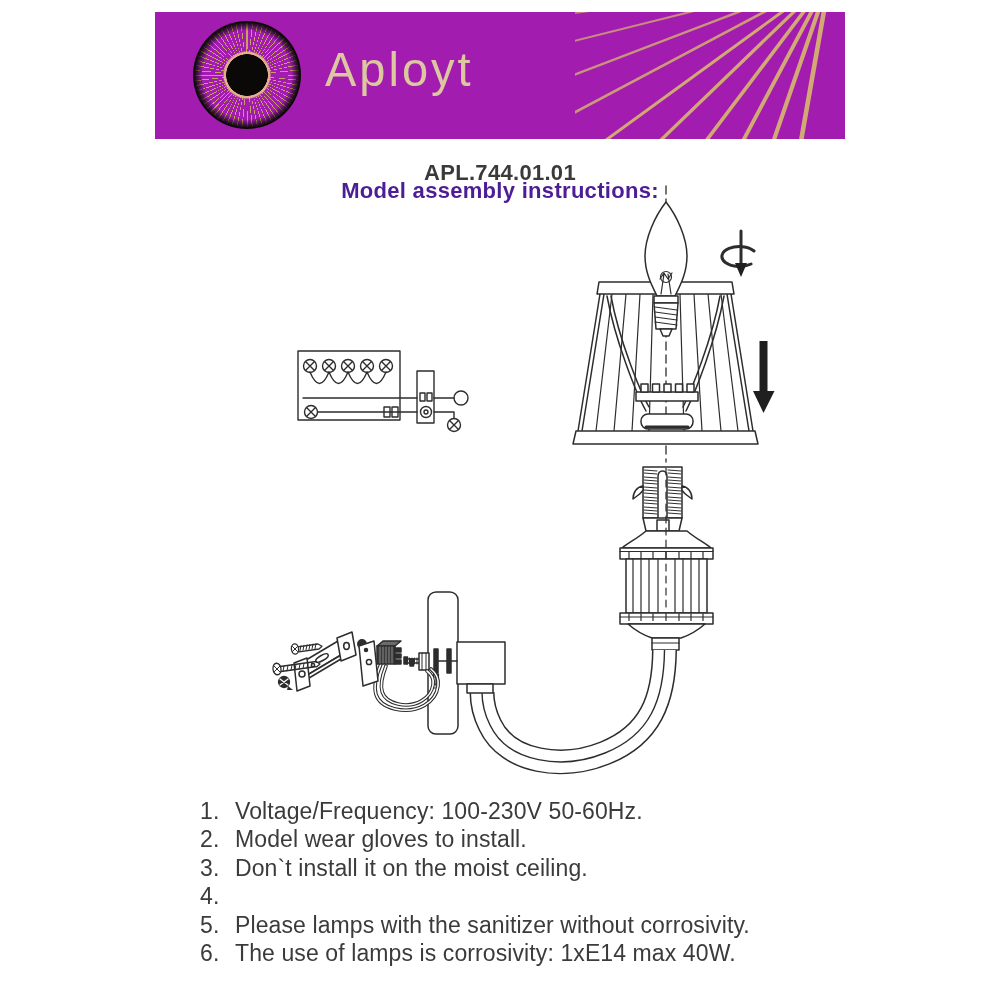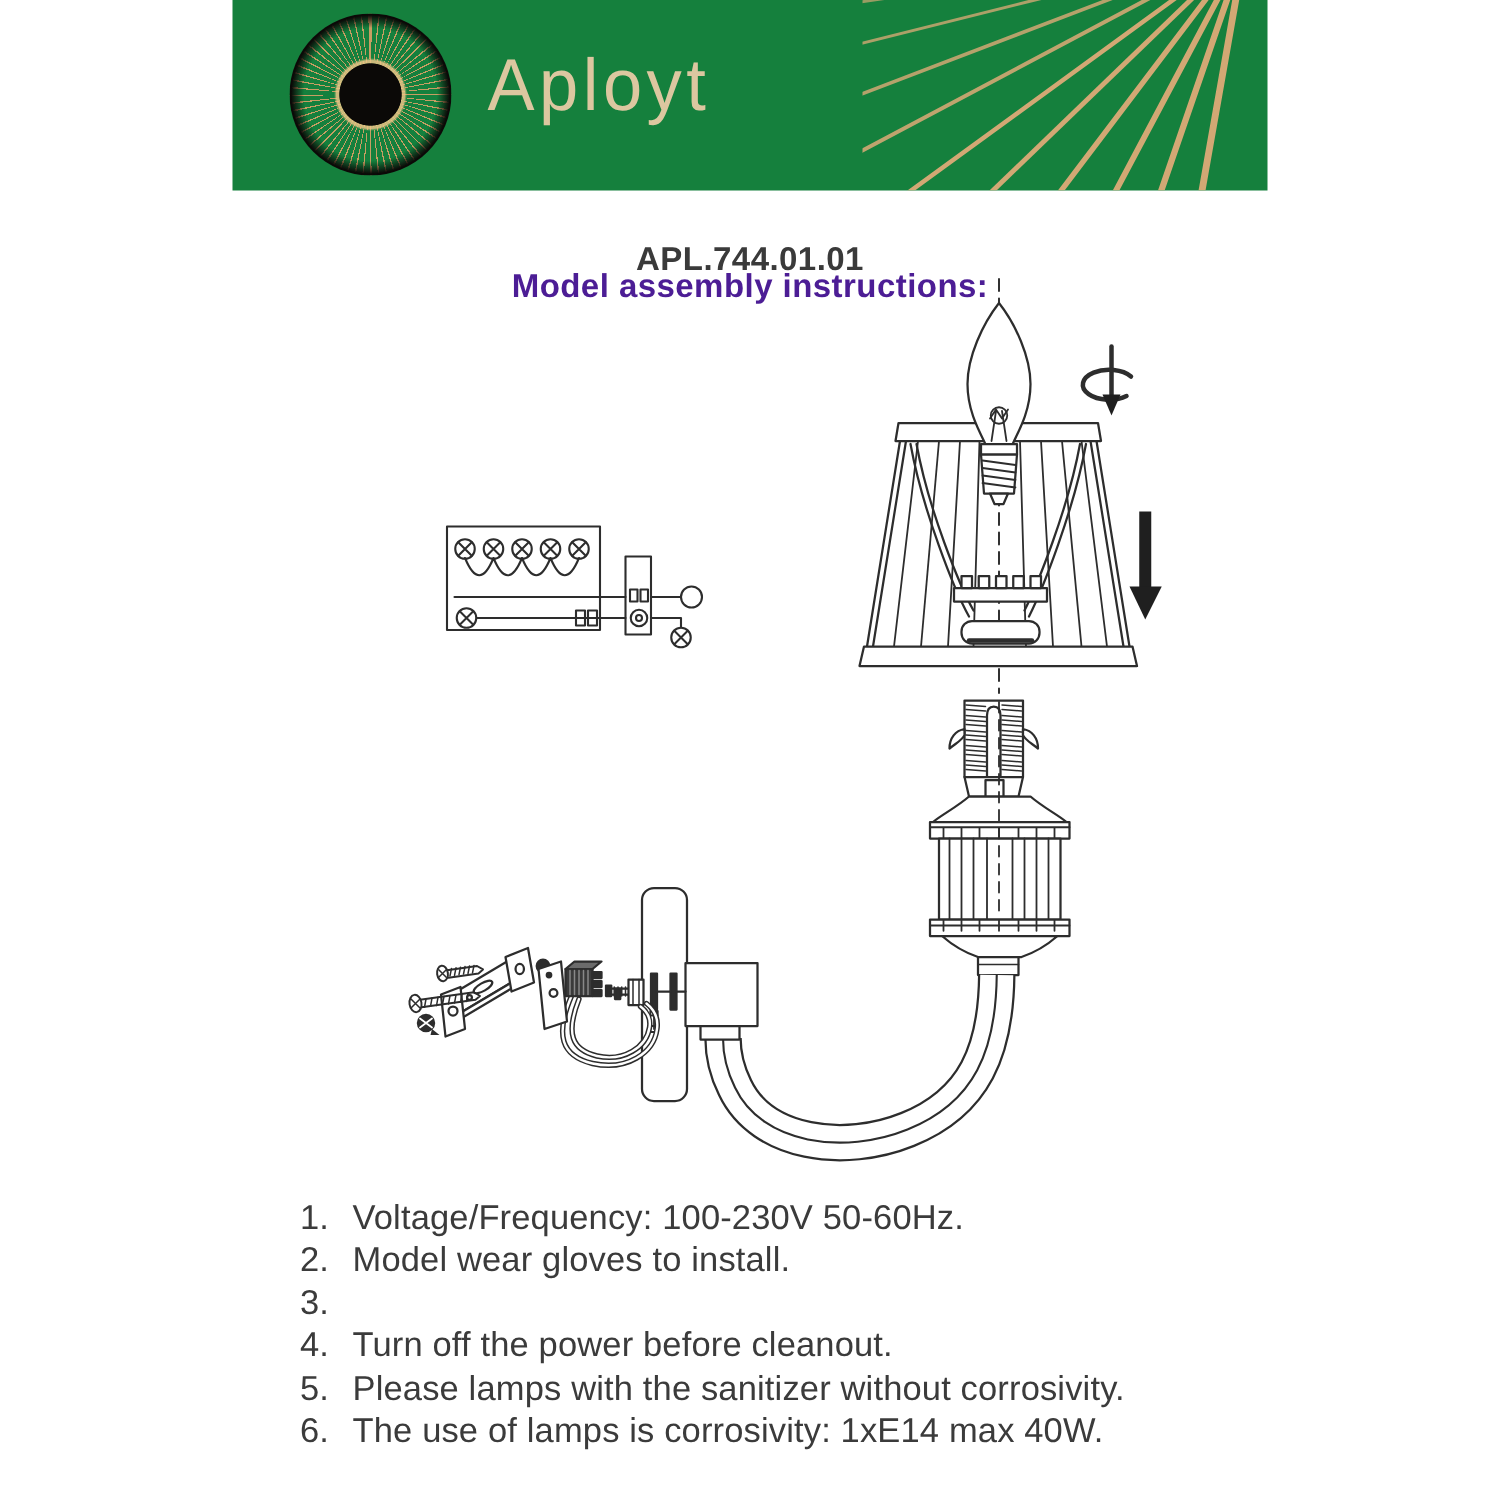--- a/index.html
+++ b/index.html
@@ -1,19 +1,19 @@
 <!DOCTYPE html>
 <html><head>
 <meta charset="utf-8">
 <style>
   html,body{margin:0;padding:0;background:#fff;}
   .page{position:relative;width:1000px;height:1000px;background:#ffffff;overflow:hidden;
         font-family:"Liberation Sans",sans-serif;color:#383838;}
   
-  .banner{position:absolute;left:155px;top:0;width:690px;height:127px;background:#15803d;overflow:hidden;}
+  .banner{position:absolute;left:155px;top:12px;width:690px;height:127px;background:#a21caf;overflow:hidden;}
   .starburst{position:absolute;left:38px;top:9px;width:108px;height:108px;border-radius:50%;
     background:
       radial-gradient(closest-side,#0b0907 0 38%,rgba(11,9,7,0) 39%),
       radial-gradient(closest-side,rgba(232,190,128,0) 0 36%,rgba(236,196,134,.85) 39% 42%,rgba(236,196,134,0) 45%),
       radial-gradient(closest-side,rgba(11,9,7,0) 0 82%,#0b0907 98%),
       repeating-conic-gradient(#c89e63 0deg 1.1deg,rgba(11,9,7,0) 1.1deg 5.6deg);}
   .wordmark{position:absolute;left:170px;top:33px;font-size:47px;line-height:1;
     color:#dcc7a0;letter-spacing:3px;font-weight:400;transform:scaleY(1.04);}
   .rays{position:absolute;right:0;top:0;}
   
@@ -252,24 +252,24 @@
     <li>
       <span class="num">1.</span>
       <span>Voltage/Frequency: 100-230V 50-60Hz.</span>
     </li>
     <li>
       <span class="num">2.</span>
       <span>Model wear gloves to install.</span>
     </li>
     <li>
       <span class="num">3.</span>
+      <span>Don`t install it on the moist ceiling.</span>
     </li>
     <li>
       <span class="num">4.</span>
-      <span>Turn off the power before cleanout.</span>
     </li>
     <li>
       <span class="num">5.</span>
       <span>Please lamps with the sanitizer without corrosivity.</span>
     </li>
     <li>
       <span class="num">6.</span>
       <span>The use of lamps is corrosivity: 1xE14 max 40W.</span>
     </li>
   </ol>

